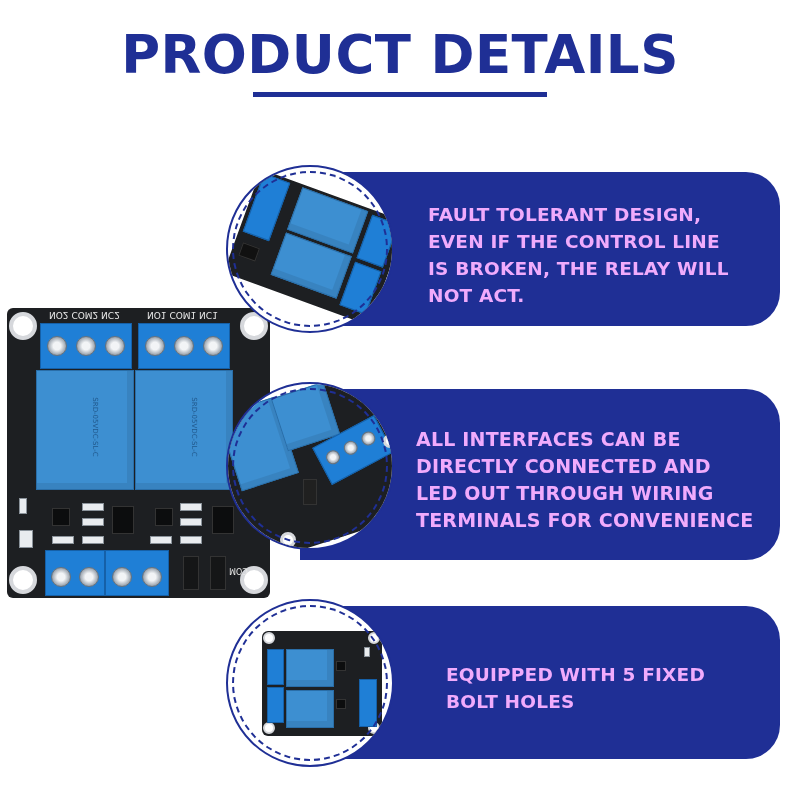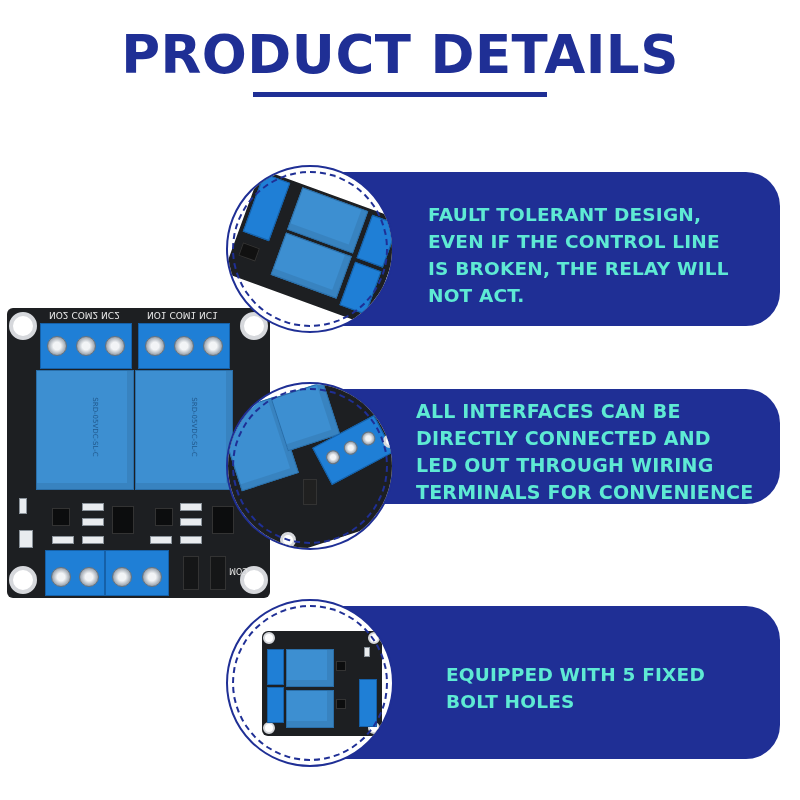--- a/index.html
+++ b/index.html
@@ -13,27 +13,27 @@
   }
   .title-underline {
     position: absolute; left: 253px; top: 92px; width: 294px; height: 5px; background: #1f2f95;
   }
 
   .panel {
     position: absolute; left: 300px; width: 480px; background: #1f2f95;
     border-radius: 0 34px 34px 0; display: flex; align-items: center;
   }
   .panel-text {
-    margin-left: 128px; color: #5eead4; font-family: "DejaVu Sans", sans-serif;
+    margin-left: 128px; color: #f0abfc; font-family: "DejaVu Sans", sans-serif;
     font-weight: bold; font-size: 18.5px; line-height: 27px; letter-spacing: 0.2px;
     white-space: pre-line;
     margin-top: 11px;
   }
   .p1 { top: 172px; height: 154px; }
-  .p2 { top: 389px; height: 115px; }
+  .p2 { top: 389px; height: 171px; }
   .p2 .panel-text { margin-left: 116px; font-size: 19px; }
   .p3 { top: 606px; height: 153px; }
   .p3 .panel-text { margin-left: 146px; }
 
   .circle {
     position: absolute; width: 168px; height: 168px; border-radius: 50%;
     background: #ffffff; border: 2px solid #1f2f95; overflow: hidden;
   }
   .circle::after {
     content: ""; position: absolute; inset: 4px; border-radius: 50%;

